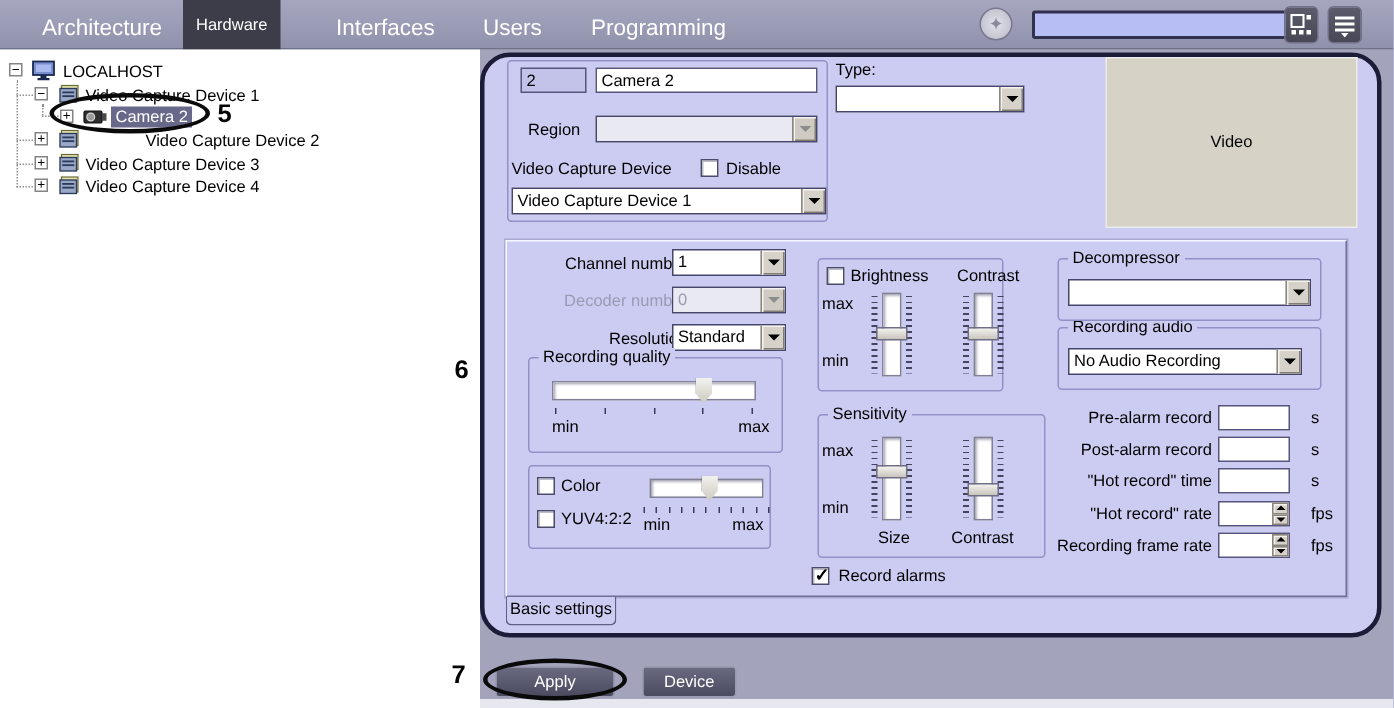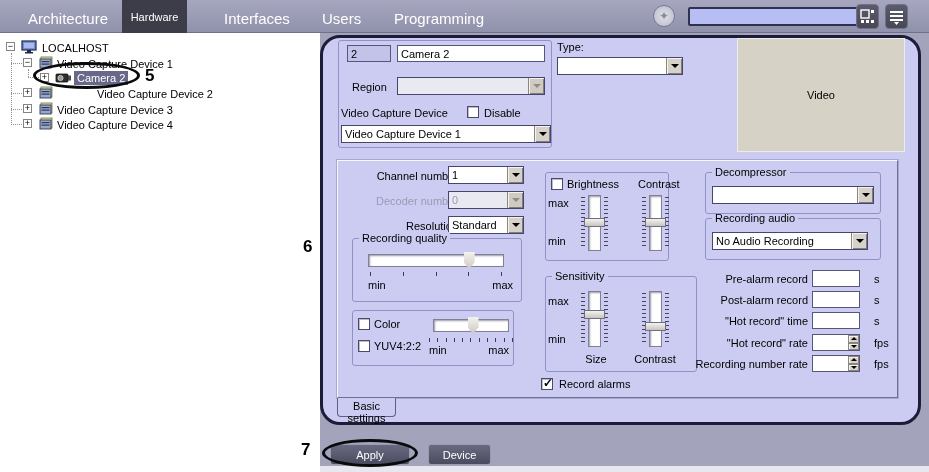--- a/index.html
+++ b/index.html
@@ -389,36 +389,36 @@
           <span class="spinbtn">
               <span class="up"></span>
             </span>
           <span class="spinbtn">
               <span class="dn"></span>
             </span>
         </span>
       </div>
       <span class="lbl" style="left:536px; top:176px;">fps</span>
 
-      <span class="lbl" style="left:340px; top:197px; width:130px; text-align:right;">Recording number rate</span>
+      <span class="lbl" style="left:340px; top:197px; width:130px; text-align:right;">Recording frame rate</span>
       <div class="spinwrap" style="left:474px; top:194px; width:48px;">
         <input value="" style="">
         <span class="spincol">
           <span class="spinbtn">
               <span class="up"></span>
             </span>
           <span class="spinbtn">
               <span class="dn"></span>
             </span>
         </span>
       </div>
       <span class="lbl" style="left:536px; top:197px;">fps</span>
     </div>
 
-    <div class="tab active" style="left:14px; top:360px; width:59px; height:19px;">Basic settings</div>
+    <div class="tab active" style="left:14px; top:360px; width:74px; height:19px;">Basic settings</div>
   </div>
 
   <button class="btn-dark" style="left:330px; top:444px; width:80px; height:21px;">Apply</button>
   <button class="btn-dark" style="left:428px; top:444px; width:63px; height:21px;">Device</button>
 
   <div class="ann-ellipse" style="left:33px; top:62px; width:107px; height:27px;"></div>
   <span class="ann-num" style="left:145px; top:66px;">5</span>
   <span class="ann-num" style="left:303px; top:237px;">6</span>
   <div class="ann-ellipse" style="left:322px; top:439px; width:96px; height:28px;"></div>
   <span class="ann-num" style="left:301px; top:440px;">7</span>

